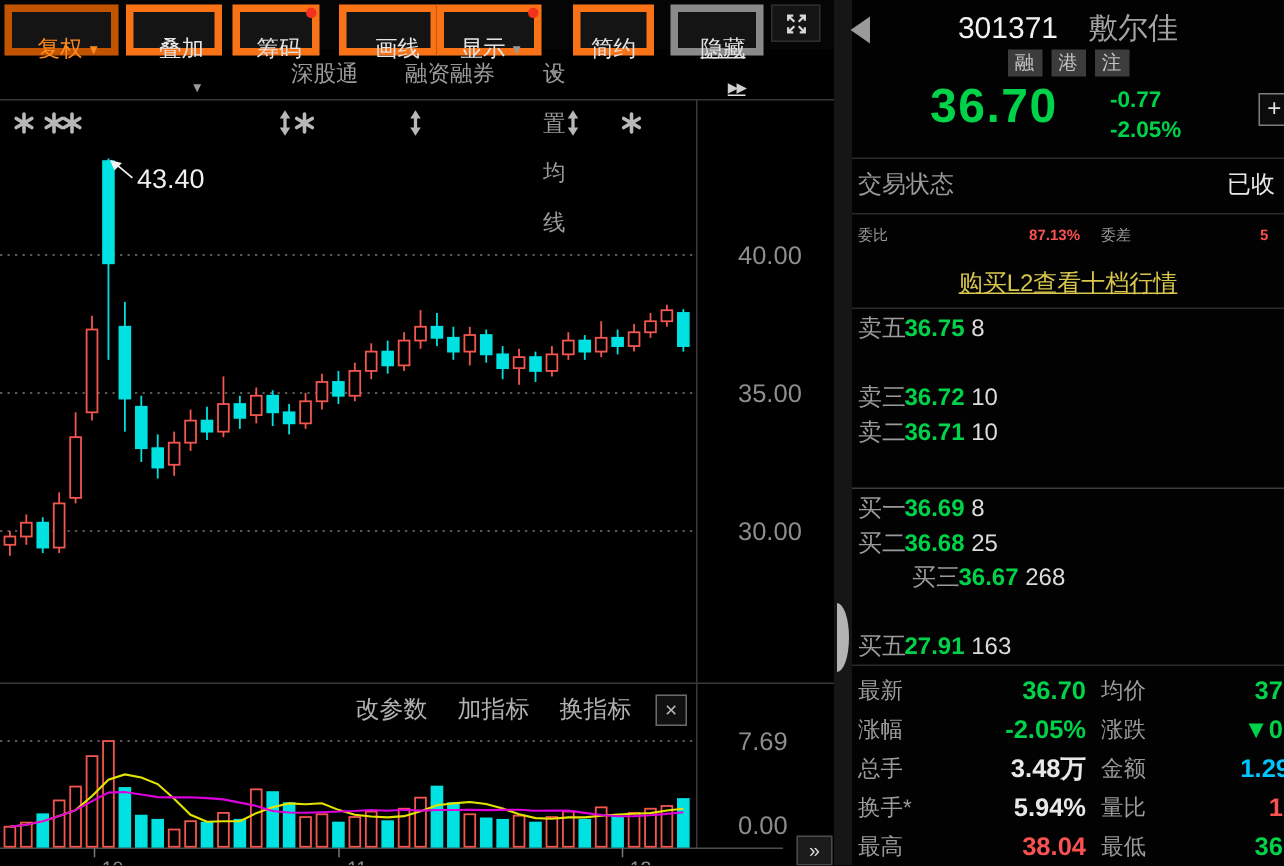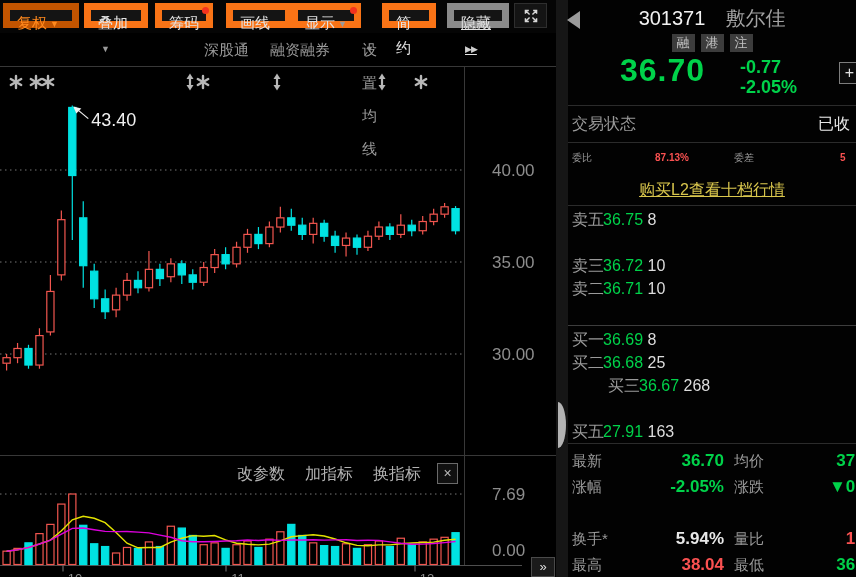--- a/index.html
+++ b/index.html
@@ -4,23 +4,23 @@
 <style>
   html,body{margin:0;padding:0;}
   body{
     width:856px;height:577px;position:relative;overflow:hidden;
     background:#000;font-family:"Liberation Sans","DejaVu Sans",sans-serif;
     -webkit-font-smoothing:antialiased;
   }
   
   .toolbar{position:absolute;left:0;top:0;width:556px;height:33px;background:#050505;}
   .tbtn{
-    position:absolute;top:3px;height:25px;line-height:25px;text-align:left;
-    background:#141414;border:7px solid #f97316;color:#e3e3e3;font-size:15px;
-    box-sizing:border-box;padding:0 7px;cursor:default;
+    position:absolute;top:3px;height:25px;line-height:25px;text-align:right;
+    background:#141414;border:5px solid #f97316;color:#e3e3e3;font-size:15px;
+    box-sizing:border-box;padding:12px 7px;cursor:default;
   }
   .tbtn.active{border-color:#c25400;color:#ff8a1e;}
   .tbtn .caret{font-size:9px;color:#9a9a9a;margin-left:3px;vertical-align:1px;}
   .tbtn.active .caret{color:#ff8a1e;}
   .tbtn .dot{position:absolute;right:-3px;top:-3px;width:7px;height:7px;border-radius:50%;background:#f3321e;}
   .tbtn.boxed{border-color:#8a8a8a;text-decoration:underline;}
   .tbtn .chev{font-size:9px;color:#cfcfcf;margin-left:4px;vertical-align:1px;letter-spacing:-1px;}
   .expand-btn{position:absolute;top:3px;left:514px;width:33px;height:25px;background:#141414;border:1px solid #2e2e2e;box-sizing:border-box;display:flex;align-items:center;justify-content:center;}
   
   .subheader{position:absolute;left:0;top:33px;width:556px;height:33px;color:#9a9a9a;font-size:15px;}
@@ -46,45 +46,45 @@
   }
   
   .panel{position:absolute;left:568px;top:0;width:288px;height:577px;background:#020202;font-size:15px;}
   .collapse-arrow{position:absolute;left:-1px;top:11px;width:0;height:0;
     border-top:9px solid transparent;border-bottom:9px solid transparent;border-right:13px solid #9a9a9a;}
   .p-title{position:absolute;left:0;top:5px;width:100%;text-align:center;font-size:20px;color:#f2f2f2;}
   .p-title .stock-name{color:#a3a3a3;margin-left:20px;}
   .p-badges{position:absolute;left:0;top:33px;width:100%;text-align:center;}
   .badge{display:inline-block;margin:0 3px;padding:1px 5px;background:#3c3c3c;color:#c3c3c3;font-size:13px;line-height:16px;}
   .p-price{position:absolute;left:52px;top:52px;font-size:32px;font-weight:700;color:#00d24a;letter-spacing:1px;}
-  .p-change{position:absolute;left:172px;top:57px;font-size:18px;font-weight:700;color:#00d24a;line-height:20px;}
+  .p-change{position:absolute;left:172px;top:57px;font-size:15px;font-weight:700;color:#00d24a;line-height:20px;}
   .plus-btn{position:absolute;right:-4px;top:62px;width:21px;height:22px;line-height:20px;text-align:center;
     border:1px solid #7d7d7d;color:#e0e0e0;font-size:16px;background:#0c0c0c;box-sizing:border-box;}
   .sep{position:absolute;left:0;width:100%;height:0;border-top:1px solid #2b2b2b;}
   .prow{position:absolute;left:0;width:100%;padding-left:32px;}
   .lbl{position:absolute;color:#9a9a9a;}
   .val{position:absolute;font-weight:700;}
   .g{color:#00d24a;} .r{color:#fa5151;} .w{color:#e8e8e8;} .cy{color:#00c6ff;}
   .l2-link{position:absolute;left:0;top:176px;width:100%;height:28px;line-height:28px;text-align:center;
     color:#d9c64d;font-size:16px;text-decoration:underline;}
   .obrow{position:absolute;left:0;width:100%;height:23px;line-height:23px;font-size:16px;padding-left:35px;}
   .obrow .lbl{left:4px;top:0;}
-  .obrow .price{left:56px;top:0;width:96px;text-align:right;font-weight:400;}
+  .obrow .price{left:56px;top:0;width:96px;text-align:right;font-weight:700;}
   .obrow .vol{left:160px;top:0;width:85px;text-align:right;color:#dcdcdc;}
   .strow{position:absolute;left:0;width:100%;height:26px;line-height:26px;font-size:15px;}
   .strow .lbl1{position:absolute;left:4px;color:#9a9a9a;}
   .strow .val1{position:absolute;left:40px;width:116px;text-align:right;font-weight:700;font-size:17px;}
   .strow .lbl2{position:absolute;left:166px;color:#9a9a9a;}
   .strow .val2{position:absolute;left:170px;width:122px;text-align:right;font-weight:700;font-size:17px;}
   .status-row{top:106px;height:36px;line-height:36px;font-size:16px;}
   .status-row .lbl{left:4px;top:0;}
   .status-row .val{left:250px;top:0;color:#e8e8e8;font-weight:400;}
   .weibi-row{top:142px;height:32px;line-height:32px;font-size:10px;}
   .weibi-row .wlbl1{position:absolute;left:4px;color:#9a9a9a;}
-  .weibi-row .wval1{position:absolute;left:56px;width:96px;text-align:center;font-weight:700;}
+  .weibi-row .wval1{position:absolute;left:56px;width:96px;text-align:right;font-weight:700;}
   .weibi-row .wlbl2{position:absolute;left:166px;color:#9a9a9a;}
   .weibi-row .wval2{position:absolute;left:272px;font-weight:700;}
 </style>
 </head>
 <body>
 
 <div class="toolbar">
   <div class="tbtn active" style="left:3px;width:76px;">
     <span>复权</span><span class="caret">▼</span>
   </div>
@@ -107,21 +107,21 @@
     <span>隐藏</span><span class="chev">▶▶</span>
   </div>
   <div class="expand-btn">
     <svg width="18" height="18" viewBox="0 0 20 20">
       <path stroke="#d8d8d8" stroke-width="1.6" fill="none" d="M8.4 8.4 L3.8 3.8 M3.8 7.6 V3.8 H7.6 M11.6 8.4 L16.2 3.8 M12.4 3.8 H16.2 V7.6 M8.4 11.6 L3.8 16.2 M3.8 12.4 V16.2 H7.6 M11.6 11.6 L16.2 16.2 M16.2 12.4 V16.2 H12.4"></path>
     </svg>
   </div>
 </div>
 
 <div class="subheader">
-  <span style="left:204px;text-align:center;">深股通</span>
+  <span style="left:194px;text-align:center;">深股通</span>
   <span style="left:270px;">融资融券</span>
   <span style="left:362px;">
       <span>设置均线</span>
       <span class="sh-caret">▼</span>
     </span>
 </div>
 
 <svg id="chart-svg" width="556" height="511" viewBox="0 66 556 511" style="top:66px;">
     <line x1="0" y1="66.5" x2="556" y2="66.5" stroke="#383838"></line>
     <line x1="0" y1="455.5" x2="556" y2="455.5" stroke="#383838"></line>
@@ -461,20 +461,26 @@
     <span class="val1 g">36.70</span>
     <span class="lbl2">均价</span>
     <span class="val2 g">37.</span>
   </div>
   <div class="strow" style="top:474px;">
     <span class="lbl1">涨幅</span>
     <span class="val1 g">-2.05%</span>
     <span class="lbl2">涨跌</span>
     <span class="val2 g">▼0.</span>
   </div>
+  <div class="strow" style="top:500px;">
+    <span class="lbl1">总手</span>
+    <span class="val1 w">3.48万</span>
+    <span class="lbl2">金额</span>
+    <span class="val2 cy">1.29</span>
+  </div>
   <div class="strow" style="top:526px;">
     <span class="lbl1">换手*</span>
     <span class="val1 w">5.94%</span>
     <span class="lbl2">量比</span>
     <span class="val2 r">1.</span>
   </div>
   <div class="strow" style="top:552px;">
     <span class="lbl1">最高</span>
     <span class="val1 r">38.04</span>
     <span class="lbl2">最低</span>

